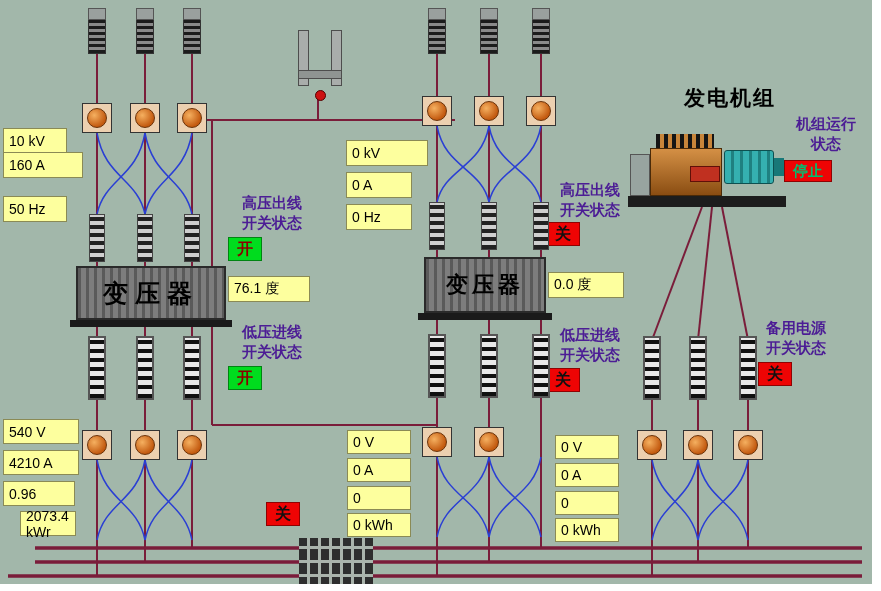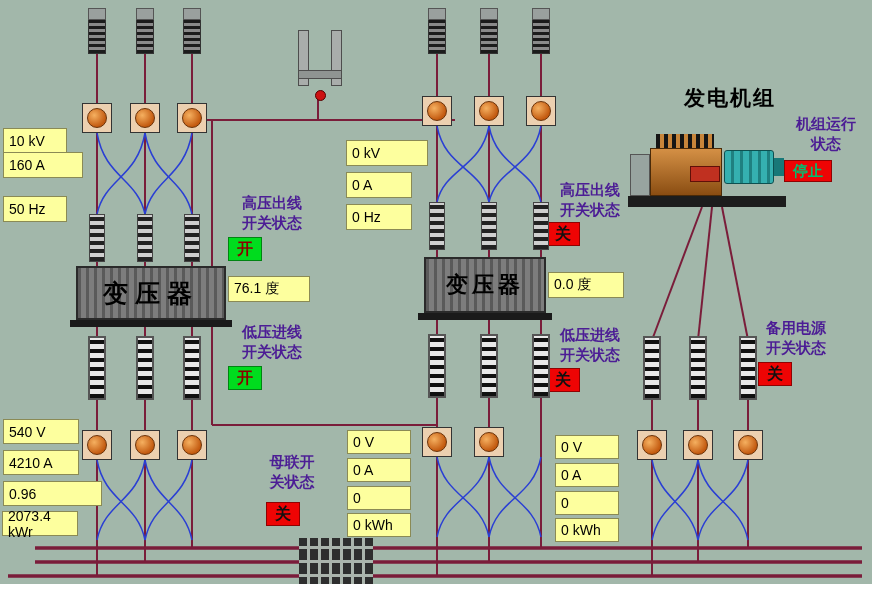--- a/index.html
+++ b/index.html
@@ -194,25 +194,23 @@
   <div class="meter" style="left:130px;top:430px"></div>
   <div class="meter" style="left:177px;top:430px"></div>
   <div class="meter" style="left:422px;top:427px"></div>
   <div class="meter" style="left:474px;top:427px"></div>
   <div class="meter" style="left:637px;top:430px"></div>
   <div class="meter" style="left:683px;top:430px"></div>
   <div class="meter" style="left:733px;top:430px"></div>
 
   <div class="y-box" style="left:3px;top:419px;width:76px;height:25px">540 V</div>
   <div class="y-box" style="left:3px;top:450px;width:76px;height:25px">4210 A</div>
-  <div class="y-box" style="left:3px;top:481px;width:99px;height:25px">0.96</div>
-  <div class="y-box" style="left:2px;top:511px;width:76px;height:25px">2073.4 kWr</div>
-
-  <div class="cn-label" style="left:256px;top:452px;width:72px">母联开
-关状态</div>
+  <div class="y-box" style="left:3px;top:481px;width:72px;height:25px">0.96</div>
+  <div class="y-box" style="left:20px;top:511px;width:56px;height:25px">2073.4 kWr</div>
+
   <div class="status off" style="left:266px;top:502px">关</div>
 
   <div class="y-box" style="left:347px;top:430px;width:64px;height:24px">0 V</div>
   <div class="y-box" style="left:347px;top:458px;width:64px;height:24px">0 A</div>
   <div class="y-box" style="left:347px;top:486px;width:64px;height:24px">0</div>
   <div class="y-box" style="left:347px;top:513px;width:64px;height:24px">0 kWh</div>
 
   <div class="y-box" style="left:555px;top:435px;width:64px;height:24px">0 V</div>
   <div class="y-box" style="left:555px;top:463px;width:64px;height:24px">0 A</div>
   <div class="y-box" style="left:555px;top:491px;width:64px;height:24px">0</div>

